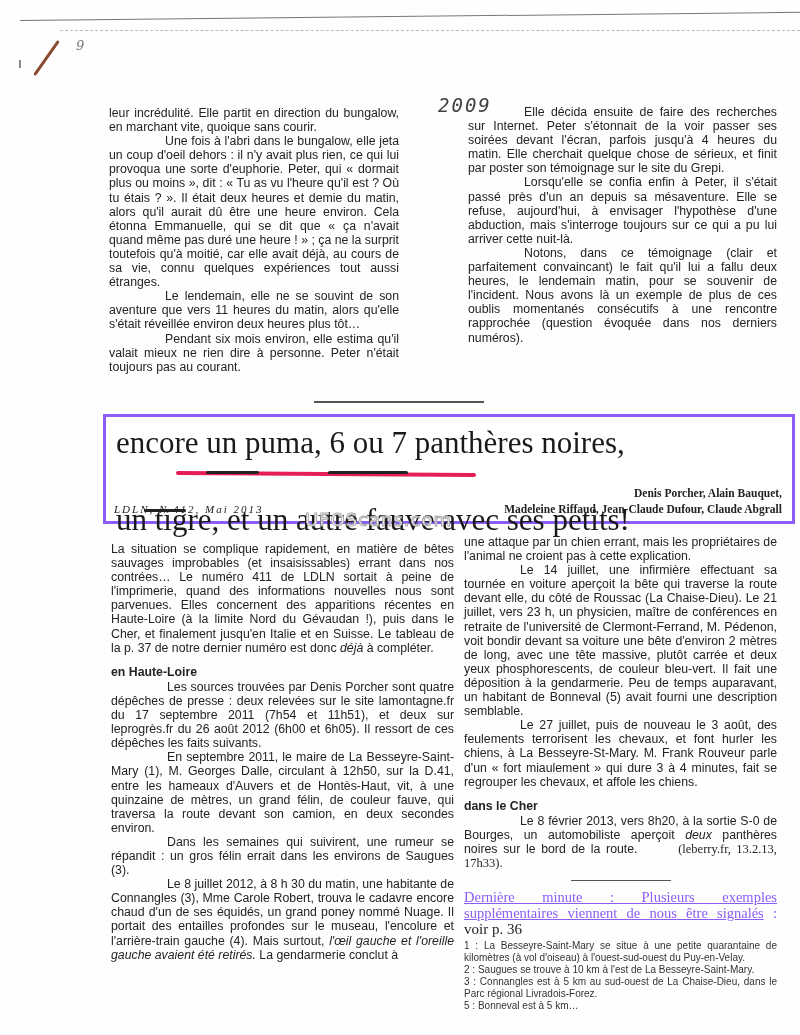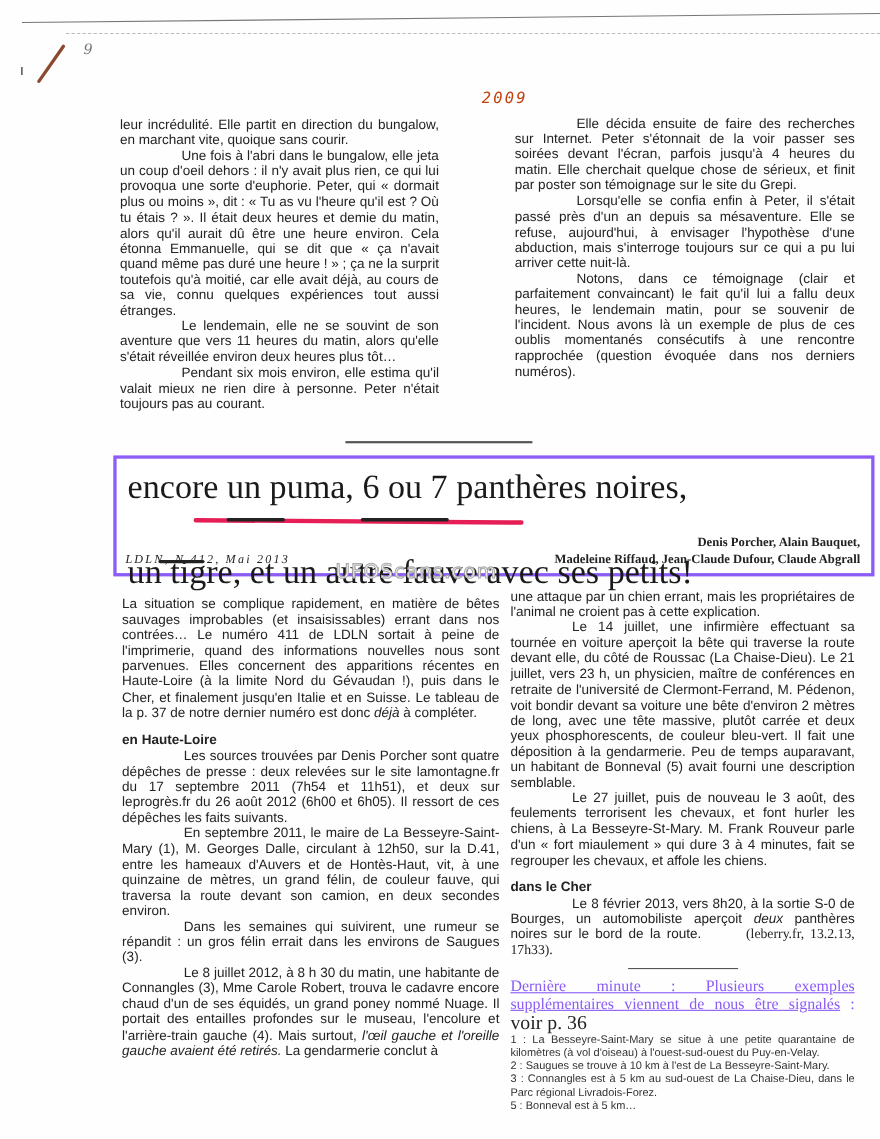--- a/index.html
+++ b/index.html
@@ -6,21 +6,21 @@
   body {
     width: 800px; height: 1035px; overflow: hidden; position: relative;
     background: #fefefe; color: #222;
     font-family: "Liberation Sans", sans-serif;
   }
   .page-edge { position: absolute; left: 20px; top: 20px; width: 780px; height: 1px; background: #777; transform: rotate(-0.6deg); transform-origin: left; }
   .page-edge-dash { position: absolute; left: 60px; top: 30px; width: 740px; height: 0; border-top: 1px dashed #bbb; }
   .left-mark { position: absolute; left: 18px; top: 55px; font-size: 14px; color: #444; }
   .slash-mark { position: absolute; left: 45px; top: 37px; width: 3px; height: 42px; background: #8a4a32; transform: rotate(35deg); border-radius: 2px; }
   .slash-num { position: absolute; left: 76px; top: 38px; font-family: "DejaVu Serif", serif; font-style: italic; font-size: 13px; color: #777; }
-  .hand-year { position: absolute; left: 438px; top: 82px; font-family: "DejaVu Sans Mono", monospace; font-size: 14px; letter-spacing: 2px; color: #c2410c; font-style: italic; }
+  .hand-year { position: absolute; left: 438px; top: 94px; font-family: "DejaVu Sans Mono", monospace; font-size: 19px; letter-spacing: 2px; color: #404040; font-style: italic; }
 
   .col { position: absolute; font-size: 12.3px; line-height: 14.1px; text-align: justify; color: #232323; }
   .col p { margin: 0; }
   .col p.ind { text-indent: 56px; }
   .col .sub { font-weight: bold; margin-top: 10px; margin-bottom: 1px; }
   .col i { font-style: italic; margin-top: 12px; }
 
   #col-top-left { left: 109px; top: 106px; width: 290px; }
   #col-top-right { left: 468px; top: 105px; width: 309px; }
 
@@ -42,21 +42,21 @@
   .authors { position: absolute; right: 10px; top: 68px; text-align: right; font-family: "Liberation Serif", serif; font-weight: bold; font-size: 11.5px; line-height: 16px; color: #222; }
   .watermark { position: absolute; left: 305px; top: 509px; font-family: "DejaVu Sans", sans-serif; font-size: 18px; color: #fff; -webkit-text-stroke: 1px #aaa; letter-spacing: 1px; }
 
   #col-bot-left { left: 111px; top: 542px; width: 343px; }
   #col-bot-right { left: 464px; top: 535px; width: 313px; }
   .serif-inline { font-family: "Liberation Serif", serif; font-size: 12.5px; margin-left: 35px; }
   .sep-bot { width: 100px; height: 1px; background: #555; margin: 10px auto 8px auto; }
 
   .last-minute { font-family: "Liberation Serif", serif; font-size: 14.5px; line-height: 16px; text-align: justify; text-align-last: justify; color: #8b5cf6; }
   .last-minute .u { text-decoration: underline; }
-  .last-minute-tail { font-family: "Liberation Serif", serif; font-size: 18px; line-height: 17px; }
+  .last-minute-tail { font-family: "Liberation Serif", serif; font-size: 15px; line-height: 17px; }
   .footnotes { font-size: 10px; line-height: 12px; color: #333; margin-top: 2px; }
   .footnotes div { text-align: justify; }
 </style>
 </head>
 <body>
 
 <div class="page-edge"></div>
 <div class="page-edge-dash"></div>
 <div class="left-mark">ı</div>
 <div class="slash-mark"></div>

